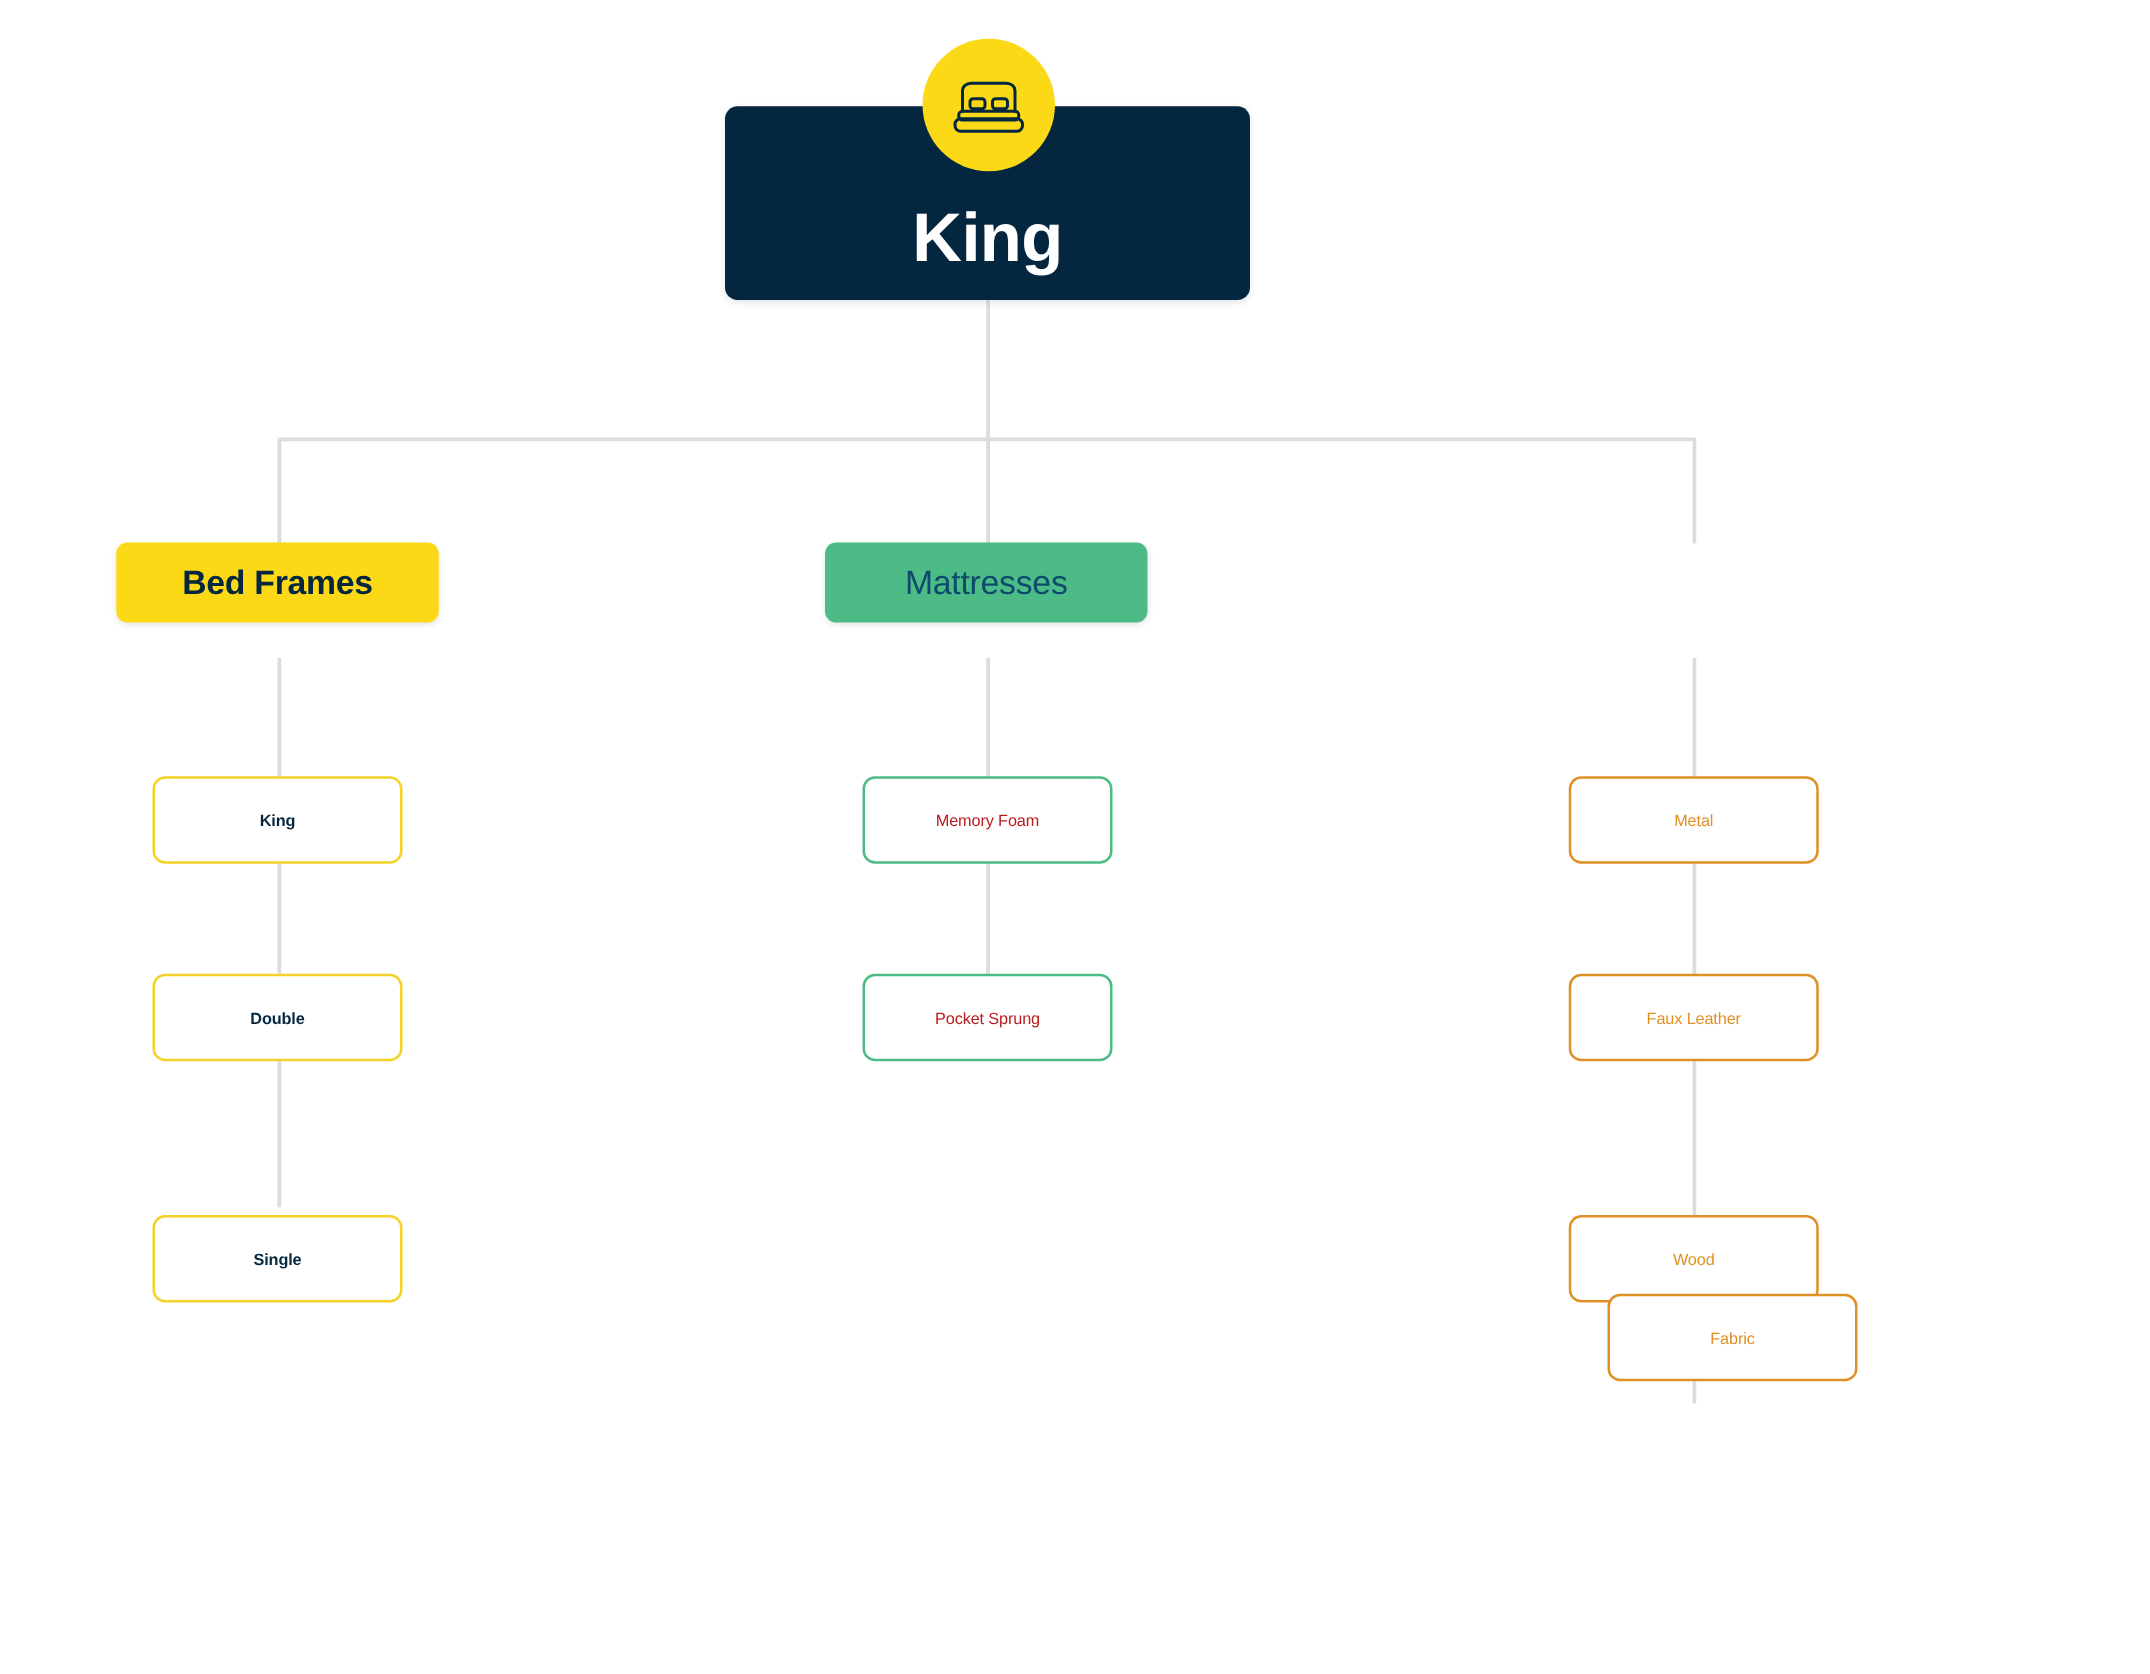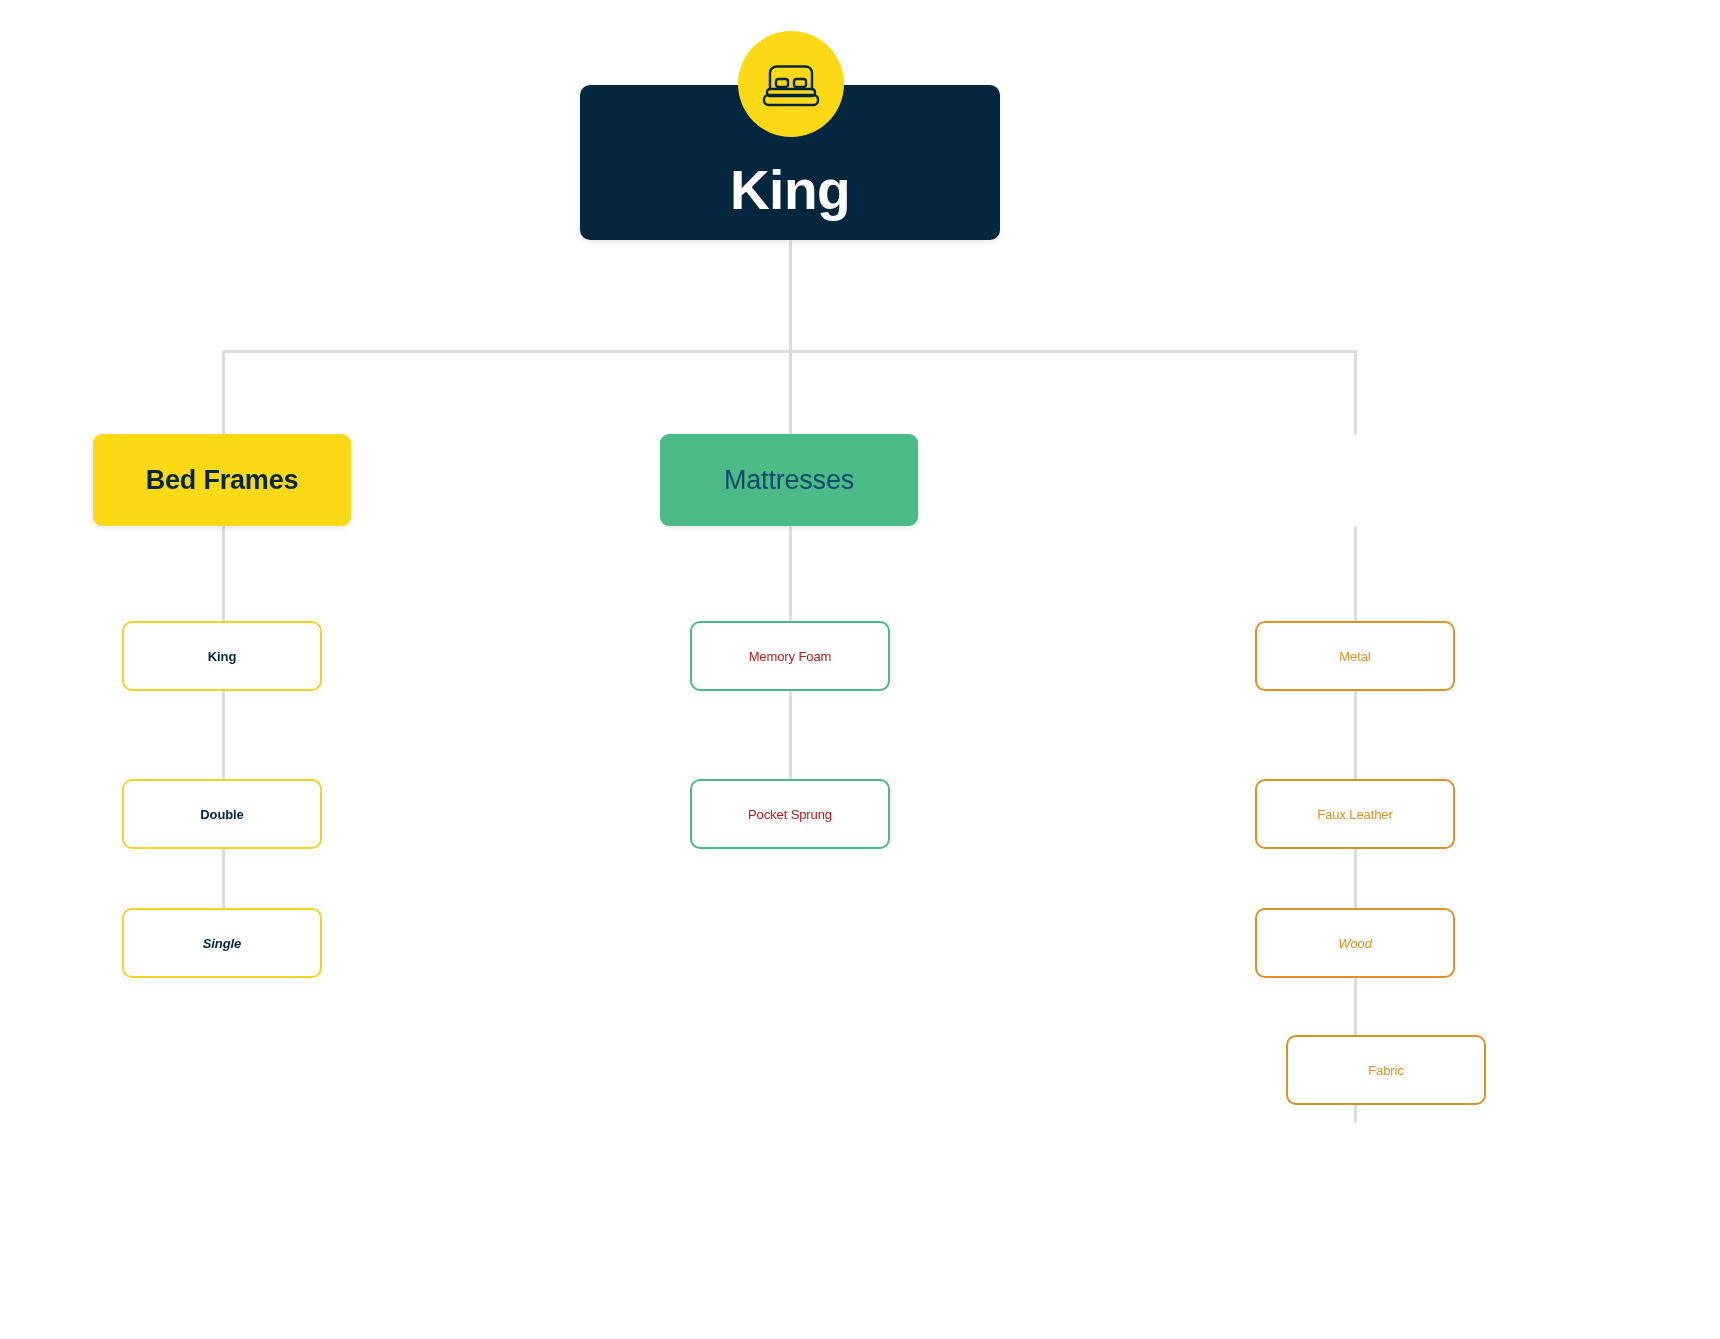--- a/index.html
+++ b/index.html
@@ -76,21 +76,21 @@
     background: #fcd916;
     display: flex;
     align-items: center;
     justify-content: center;
   }
 
   
   .cat-box {
     top: 434px;
     width: 258px;
-    height: 92px;
+    height: 64px;
     border-radius: 9px;
     box-shadow: 0 2px 5px rgba(0,0,0,0.10);
     text-align: right;
   }
   .cat-label {
     font-size: 27px;
     font-weight: 700;
     letter-spacing: -0.2px;
   }
   .cat-1 { left: 93px;   background: #fcd916; }
@@ -119,21 +119,21 @@
 
   .leaf-yellow { border-color: #f5d229; }
   .leaf-yellow .leaf-label { color: #04263f; }
   .leaf-green  { border-color: #4cbb85; }
   .leaf-green .leaf-label { color: #b91c1c; font-weight: 500; }
   .leaf-orange { border-color: #df9125; }
   .leaf-orange .leaf-label { color: #df9125; font-weight: 500; }
 
   .r1 { top: 621px; }
   .r2 { top: 779px; }
-  .r3 { top: 908px; font-style: italic; }
+  .r3 { top: 972px; }
   .r4 { top: 1035px; margin-left: 31px; }
 </style>
 </head>
 <body>
 
 <div id="canvas">
 
   <div class="conn-layer">
 
     <div class="vline" style="left:789px; top:240px; height:112px;"></div>

